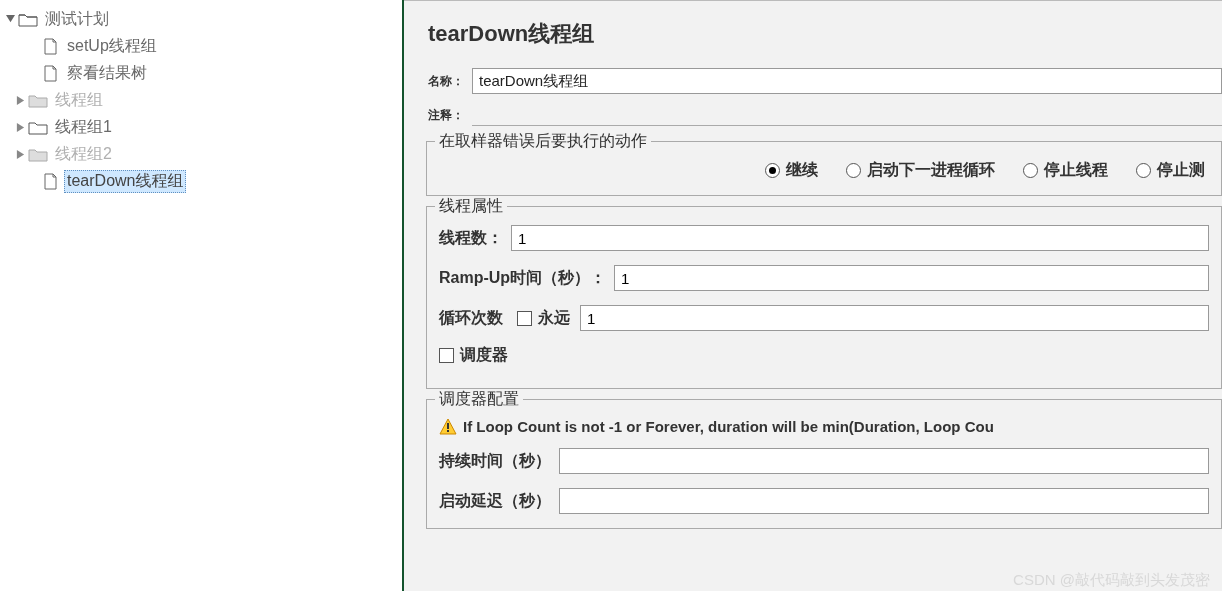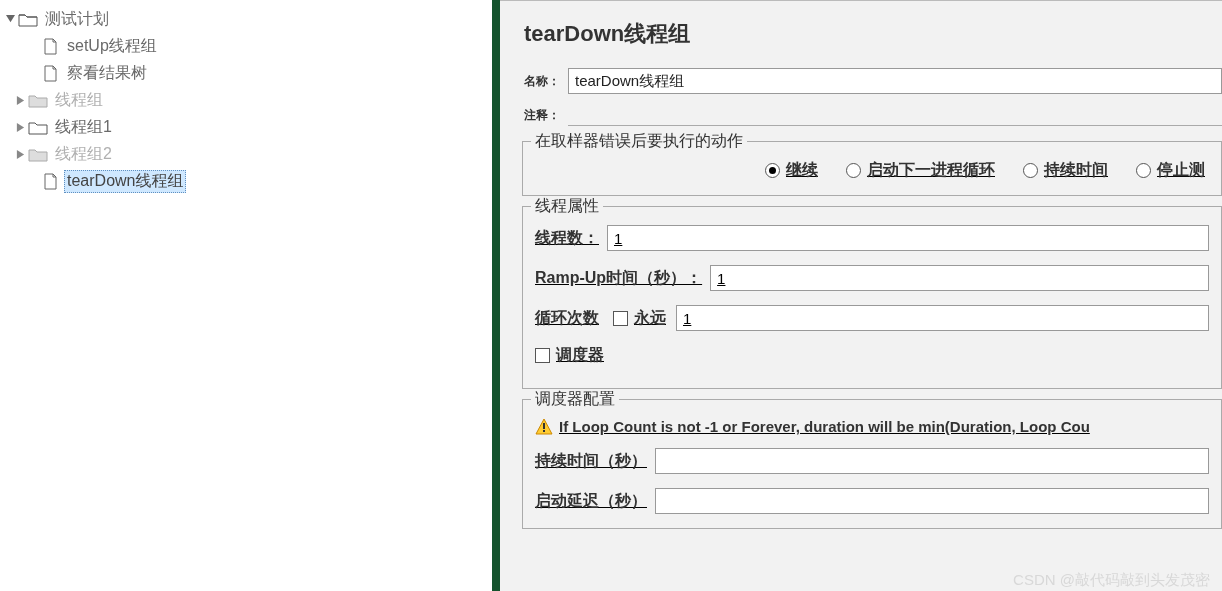--- a/index.html
+++ b/index.html
@@ -6,24 +6,24 @@
 body {
   font-family: "Microsoft YaHei", Arial, sans-serif;
   font-size: 14px;
   background: #fff;
   display: flex;
   width: 1222px;
   height: 591px;
   overflow: hidden;
 }
 .tree-panel {
-  width: 500px;
+  width: 404px;
   background: #fff;
   padding: 6px 0 18px 4px;
-  border-right: 8px solid #14532d;
+  border-right: 2px solid #14532d;
 }
 .tree-row {
   display: flex;
   align-items: center;
   height: 27px;
   white-space: nowrap;
 }
 .tree-row .indent { display: inline-block; }
 .tree-expander {
   width: 12px;
@@ -93,21 +93,20 @@
 .comment-line {
   border-bottom: 1px solid #aaa;
   flex: 1;
   height: 22px;
 }
 .fieldset {
   margin: 10px 0 0 22px;
   border: 1px solid #aaa;
   padding: 18px 12px 14px 12px;
   position: relative;
-  text-decoration: underline;
 }
 .fieldset-legend {
   position: absolute;
   top: -11px;
   left: 8px;
   background: #f2f2f2;
   padding: 0 4px;
   font-size: 16px;
   color: #333;
 }
@@ -317,21 +316,21 @@
       <label class="radio-item">
         <span class="radio-circle checked"></span>
         <span>继续</span>
       </label>
       <label class="radio-item">
         <span class="radio-circle"></span>
         <span>启动下一进程循环</span>
       </label>
       <label class="radio-item">
         <span class="radio-circle"></span>
-        <span>持续时间</span>
+        <span>停止线程</span>
       </label>
       <label class="radio-item">
         <span class="radio-circle"></span>
         <span>停止测</span>
       </label>
     </div>
   </div>
 
   <div class="fieldset">
     <div class="fieldset-legend">线程属性</div>

